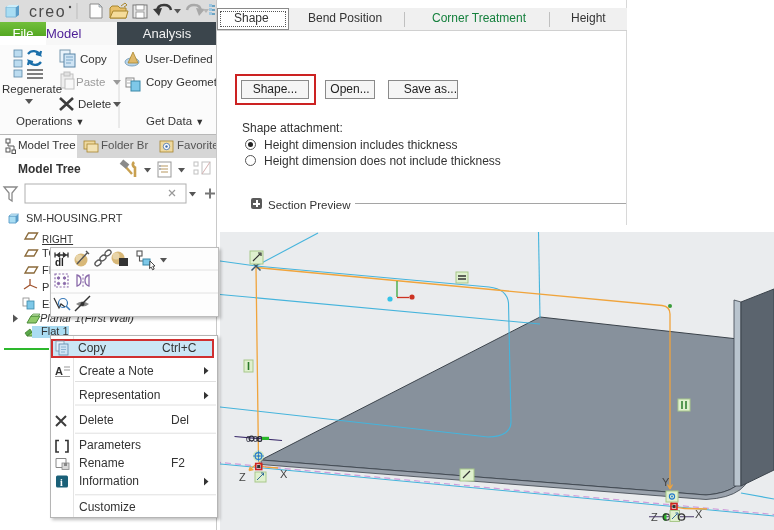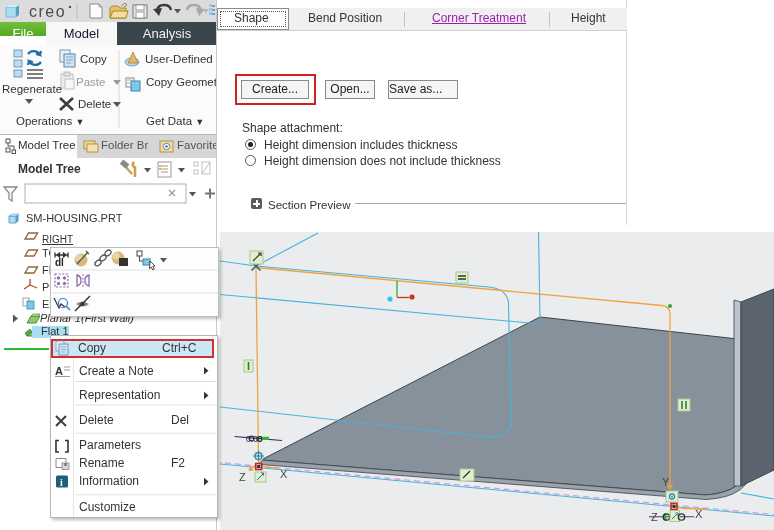--- a/index.html
+++ b/index.html
@@ -42,21 +42,21 @@
 
   <g stroke="#4a90b8" stroke-width="1.4" fill="none">
     <path d="M211 6 h4 M211 10 h4 M211 14 h4"></path>
   </g>
   <rect x="209" y="4" width="3" height="3" fill="#9ec6e0"></rect>
   <rect x="209" y="8" width="3" height="3" fill="#9ec6e0"></rect>
   <rect x="209" y="12" width="3" height="3" fill="#9ec6e0"></rect>
 </svg>
 
 <div class="ab" style="left:0px;top:22px;width:46px;height:14px;background:linear-gradient(#72bf3c,#54a822);color:#fff;font-size:13px;text-align:center;line-height:23px;">File</div>
-<div class="ab" style="left:46px;top:22px;width:71px;height:23px;background:#f7f7f7;color:#0f172a;font-size:13px;text-align:center;line-height:23px;">Model</div>
+<div class="ab" style="left:46px;top:22px;width:71px;height:23px;background:#f7f7f7;color:#4c1d95;font-size:13px;text-align:left;line-height:23px;">Model</div>
 <div class="ab" style="left:117px;top:22px;width:100px;height:23px;background:#3b454c;color:#f2f2f2;font-size:13px;text-align:center;line-height:23px;">Analysis</div>
 
 <div class="ab" style="left:0px;top:45px;width:217px;height:89px;background:#fbfbfb;border-bottom:1px solid #d0d0d0;"></div>
 <svg class="ab" style="left:0px;top:45px;" width="217" height="89" viewBox="0 45 217 89">
 
   <g>
     <rect x="14" y="50" width="8" height="7" fill="#bcdcf0" stroke="#5a88a8" stroke-width=".8"></rect>
     <rect x="14" y="60" width="8" height="7" fill="#bcdcf0" stroke="#5a88a8" stroke-width=".8"></rect>
     <rect x="14" y="70" width="8" height="7" fill="#bcdcf0" stroke="#5a88a8" stroke-width=".8"></rect>
     <path d="M28 54 a7 7 0 0 1 12 1 l-4 -1 m4 1 l1 -4" fill="none" stroke="#1b6faa" stroke-width="2.2"></path>
@@ -212,28 +212,28 @@
 
 <div class="ab" style="left:217px;top:0px;width:557px;height:232px;background:#fff;"></div>
 <div class="ab" style="left:626px;top:0px;width:1px;height:225px;background:#d8d8d8;"></div>
 
 <div class="ab" style="left:217px;top:8px;width:410px;height:22px;background:#f0f0f0;border-bottom:1px solid #d0d0d0;"></div>
 <div class="ab" style="left:217px;top:8px;width:72px;height:22px;background:#fff;border:1px solid #8a8a8a;box-sizing:border-box;"></div>
 <div class="ab" style="left:220px;top:11px;width:66px;height:16px;border:1px dotted #555;box-sizing:border-box;"></div>
 <div class="ab txt" style="left:234px;top:11px;">Shape</div>
 <div class="ab txt" style="left:308px;top:11px;">Bend Position</div>
 <div class="ab" style="left:404px;top:12px;width:1px;height:15px;background:#c0c0c0;"></div>
-<div class="ab txt" style="left:432px;top:11px;color:#a21caf;text-decoration:underline;">Corner Treatment</div>
+<div class="ab txt" style="left:432px;top:11px;color:#15803d;">Corner Treatment</div>
 <div class="ab" style="left:549px;top:12px;width:1px;height:15px;background:#c0c0c0;"></div>
 <div class="ab txt" style="left:571px;top:11px;">Height</div>
 
-<div class="ab" style="left:241px;top:80px;width:68px;height:19px;background:#f5f5f5;border:1px solid #8a8a8a;box-sizing:border-box;font-size:12px;color:#222;text-align:center;line-height:17px;">Create...</div>
+<div class="ab" style="left:241px;top:80px;width:68px;height:19px;background:#f5f5f5;border:1px solid #8a8a8a;box-sizing:border-box;font-size:12px;color:#222;text-align:center;line-height:17px;">Shape...</div>
 <div class="ab" style="left:235px;top:74px;width:81px;height:31px;border:2px solid #cc2222;box-sizing:border-box;"></div>
 <div class="ab" style="left:325px;top:80px;width:50px;height:19px;background:#f5f5f5;border:1px solid #8a8a8a;box-sizing:border-box;font-size:12px;color:#222;text-align:center;line-height:17px;">Open...</div>
-<div class="ab" style="left:388px;top:80px;width:70px;height:19px;background:#f5f5f5;border:1px solid #8a8a8a;box-sizing:border-box;font-size:12px;color:#222;text-align:left;line-height:17px;">Save as...</div>
+<div class="ab" style="left:388px;top:80px;width:70px;height:19px;background:#f5f5f5;border:1px solid #8a8a8a;box-sizing:border-box;font-size:12px;color:#222;text-align:right;line-height:17px;">Save as...</div>
 
 <div class="ab txt" style="left:242px;top:121px;">Shape attachment:</div>
 <div class="ab" style="left:245px;top:139px;width:11px;height:11px;border:1px solid #555;border-radius:50%;box-sizing:border-box;"></div>
 <div class="ab" style="left:248px;top:142px;width:5px;height:5px;background:#222;border-radius:50%;"></div>
 <div class="ab txt" style="left:264px;top:138px;">Height dimension includes thickness</div>
 <div class="ab" style="left:245px;top:155px;width:11px;height:11px;border:1px solid #555;border-radius:50%;box-sizing:border-box;"></div>
 <div class="ab txt" style="left:264px;top:154px;">Height dimension does not include thickness</div>
 
 <div class="ab" style="left:251px;top:198px;width:11px;height:11px;background:#5a5a5a;border-radius:2px;"></div>
 <div class="ab" style="left:253px;top:202.5px;width:7px;height:2px;background:#fff;"></div>

